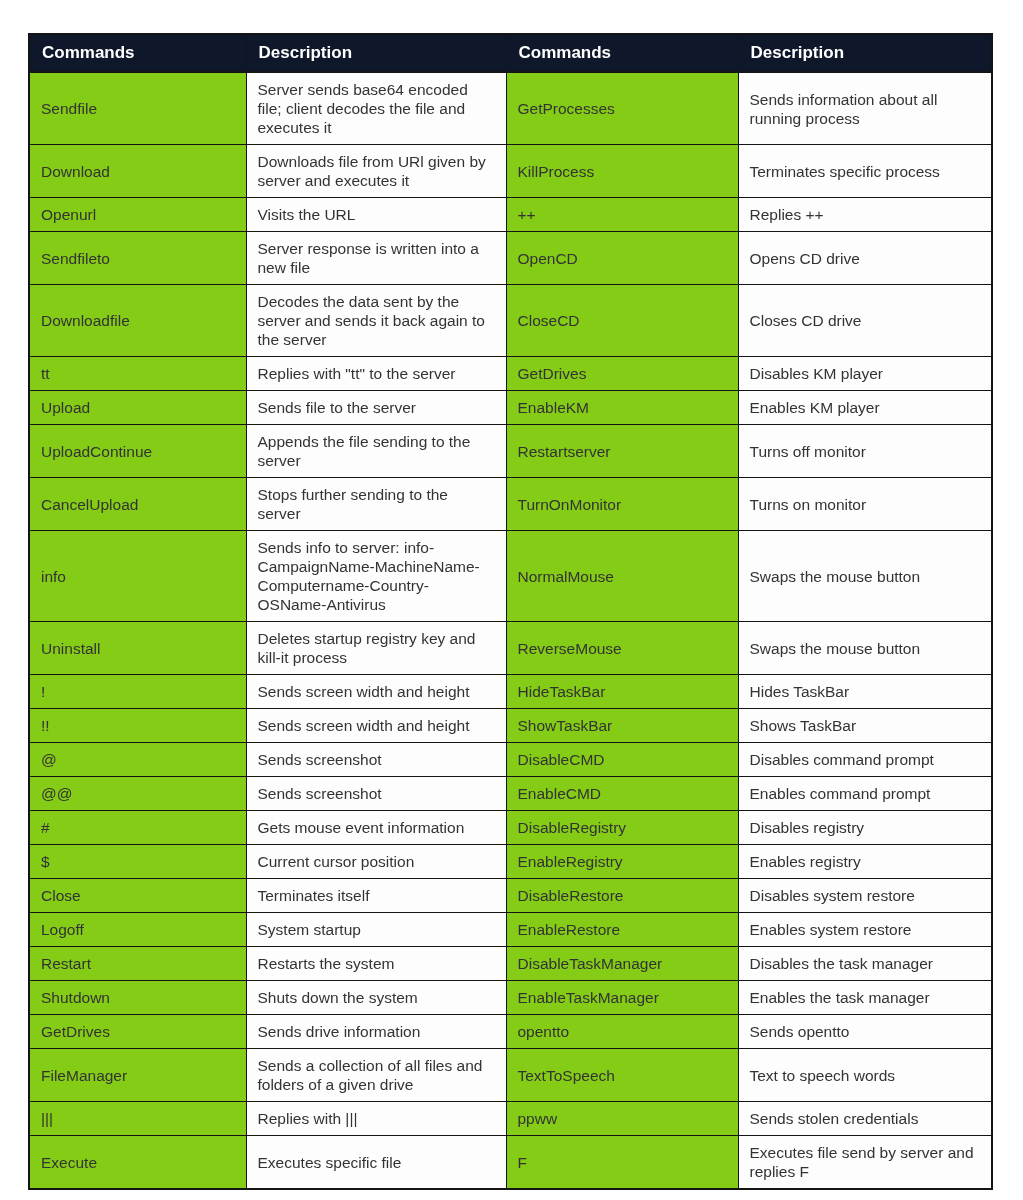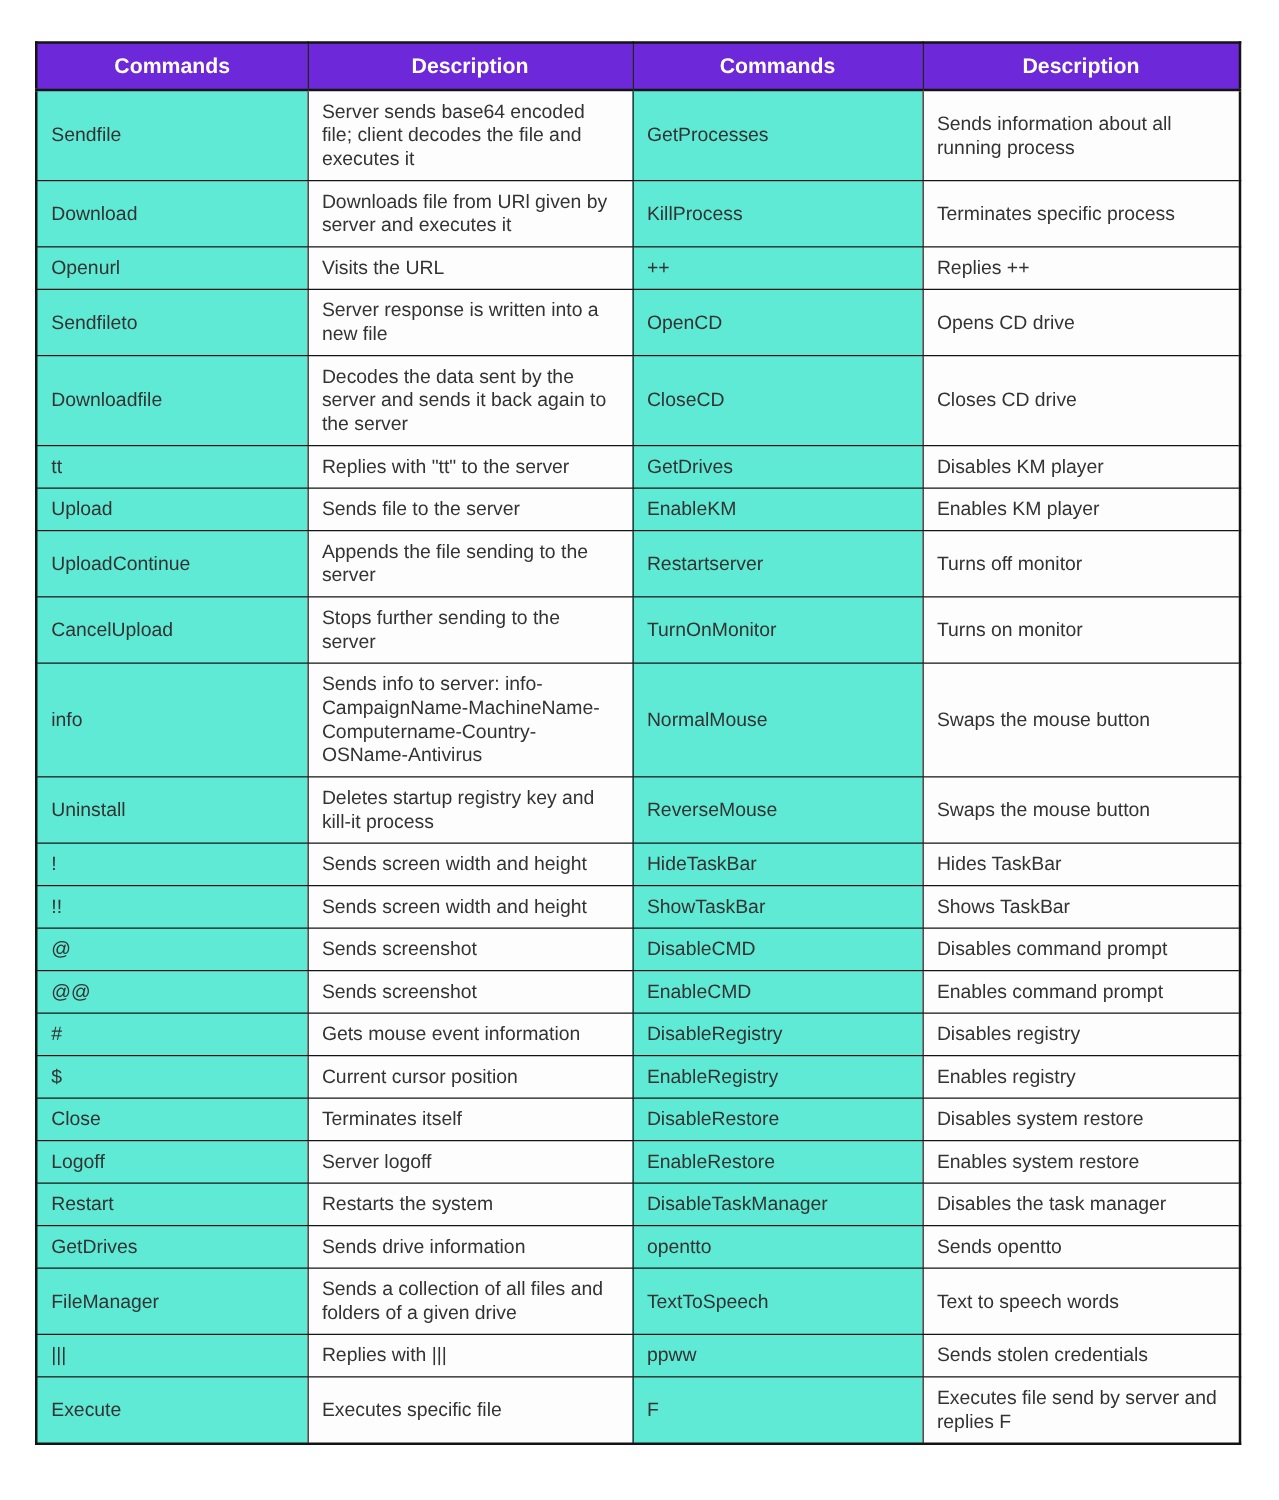--- a/index.html
+++ b/index.html
@@ -19,39 +19,39 @@
     border-collapse: collapse;
     width: 963px;
     table-layout: fixed;
     border: 2px solid #141414;
   }
   table.cmd-table col.c1 { width: 217px; }
   table.cmd-table col.c2 { width: 260px; }
   table.cmd-table col.c3 { width: 232px; }
   table.cmd-table col.c4 { width: 254px; }
   table.cmd-table th {
-    background: #6d28d9;
+    background: #0f172a;
     color: #ffffff;
     font-size: 17px;
     font-weight: bold;
-    text-align: center;
+    text-align: left;
     padding: 8px 12px;
     border: 1px solid #141414;
     border-bottom: 2px solid #141414;
   }
   table.cmd-table td {
     border: 1px solid #141414;
     font-size: 15.5px;
     line-height: 19px;
     color: #333333;
     padding: 7px 11px;
     vertical-align: middle;
     word-wrap: break-word;
   }
-  table.cmd-table td.cmd  { background: #5eead4; }
+  table.cmd-table td.cmd  { background: #84cc16; }
   table.cmd-table td.desc { background: #fdfdfd; }
 </style>
 </head>
 <body>
 
 <div class="page">
   <table class="cmd-table">
     <colgroup>
       <col class="c1">
         <col class="c2">
@@ -170,29 +170,35 @@
           <td class="desc">Enables registry</td>
         </tr>
         <tr>
           <td class="cmd">Close</td>
           <td class="desc">Terminates itself</td>
           <td class="cmd">DisableRestore</td>
           <td class="desc">Disables system restore</td>
         </tr>
         <tr>
           <td class="cmd">Logoff</td>
-          <td class="desc">Server logoff</td>
+          <td class="desc">System startup</td>
           <td class="cmd">EnableRestore</td>
           <td class="desc">Enables system restore</td>
         </tr>
         <tr>
           <td class="cmd">Restart</td>
           <td class="desc">Restarts the system</td>
           <td class="cmd">DisableTaskManager</td>
           <td class="desc">Disables the task manager</td>
+        </tr>
+        <tr>
+          <td class="cmd">Shutdown</td>
+          <td class="desc">Shuts down the system</td>
+          <td class="cmd">EnableTaskManager</td>
+          <td class="desc">Enables the task manager</td>
         </tr>
         <tr>
           <td class="cmd">GetDrives</td>
           <td class="desc">Sends drive information</td>
           <td class="cmd">opentto</td>
           <td class="desc">Sends opentto</td>
         </tr>
         <tr>
           <td class="cmd">FileManager</td>
           <td class="desc">Sends a collection of all files and folders of a given drive</td>

